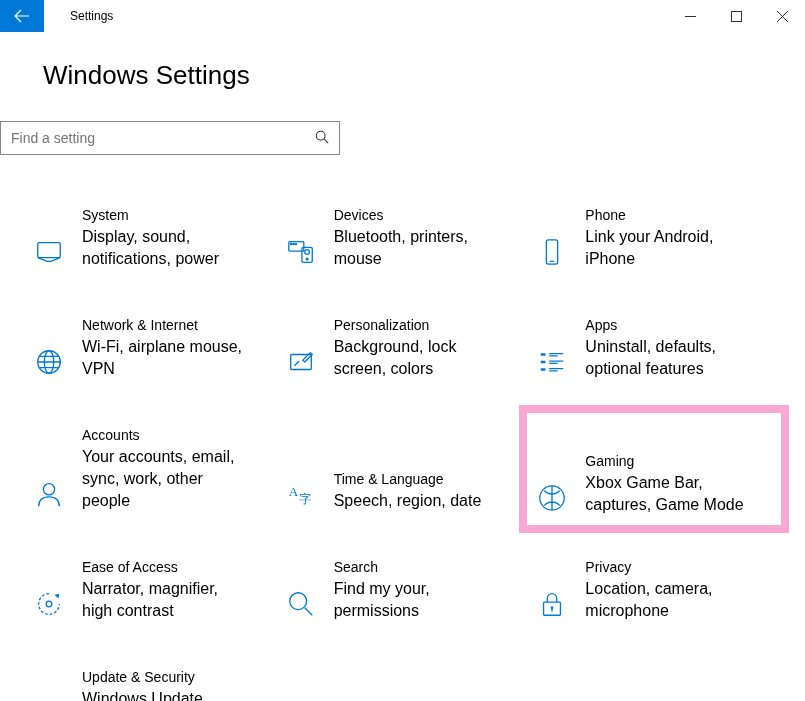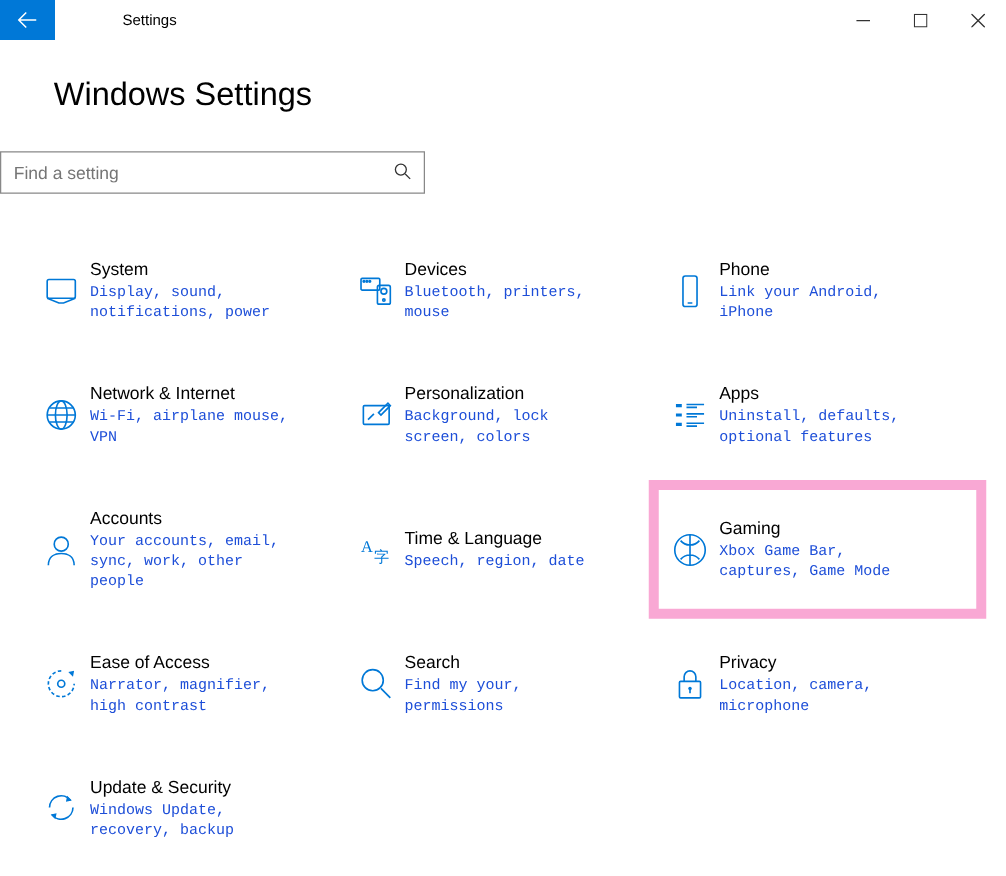--- a/index.html
+++ b/index.html
@@ -25,21 +25,20 @@
       justify-content: center;
       color: #fff;
       cursor: pointer;
     }
     .title-text {
       flex: 1;
       display: flex;
       align-items: center;
       padding-left: 26px;
       color: #000;
-      margin-left: 28px;
     }
     .window-controls {
       display: flex;
     }
     .win-btn {
       width: 46px;
       display: flex;
       align-items: center;
       justify-content: center;
       color: #555;
@@ -84,22 +83,22 @@
     }
     .grid {
       display: grid;
       grid-template-columns: repeat(3, 1fr);
       column-gap: 10px;
       row-gap: 44px;
       padding: 0 30px;
     }
     .tile {
       display: flex;
-      align-items: center;
-      gap: 6px;
+      align-items: flex-end;
+      gap: 16px;
       padding: 2px;
       cursor: pointer;
     }
     .tile.highlighted {
       border: 8px solid #f9a8d4;
       padding: 10px 8px;
       margin: -20px -14px;
     }
     .tile-icon {
       width: 34px;
@@ -121,24 +120,23 @@
       display: flex;
       flex-direction: column;
       gap: 3px;
       max-width: 170px;
     }
     .tile-title {
       font-size: 14px;
       color: #000;
     }
     .tile-desc {
-      font-size: 12px;
-      color: #1d4ed8;
+      font-size: 16px;
+      color: #000000;
       line-height: 1.35;
-      font-family: Liberation Mono, monospace;
     }
   </style>
 </head>
 <body>
 
 <div class="titlebar">
   <div class="back-btn">
     <svg width="16" height="16" viewBox="0 0 16 16">
         <path d="M7 2 L1 8 L7 14 M1 8 H15" stroke="#fff" stroke-width="1.2" fill="none"></path>
       </svg>

